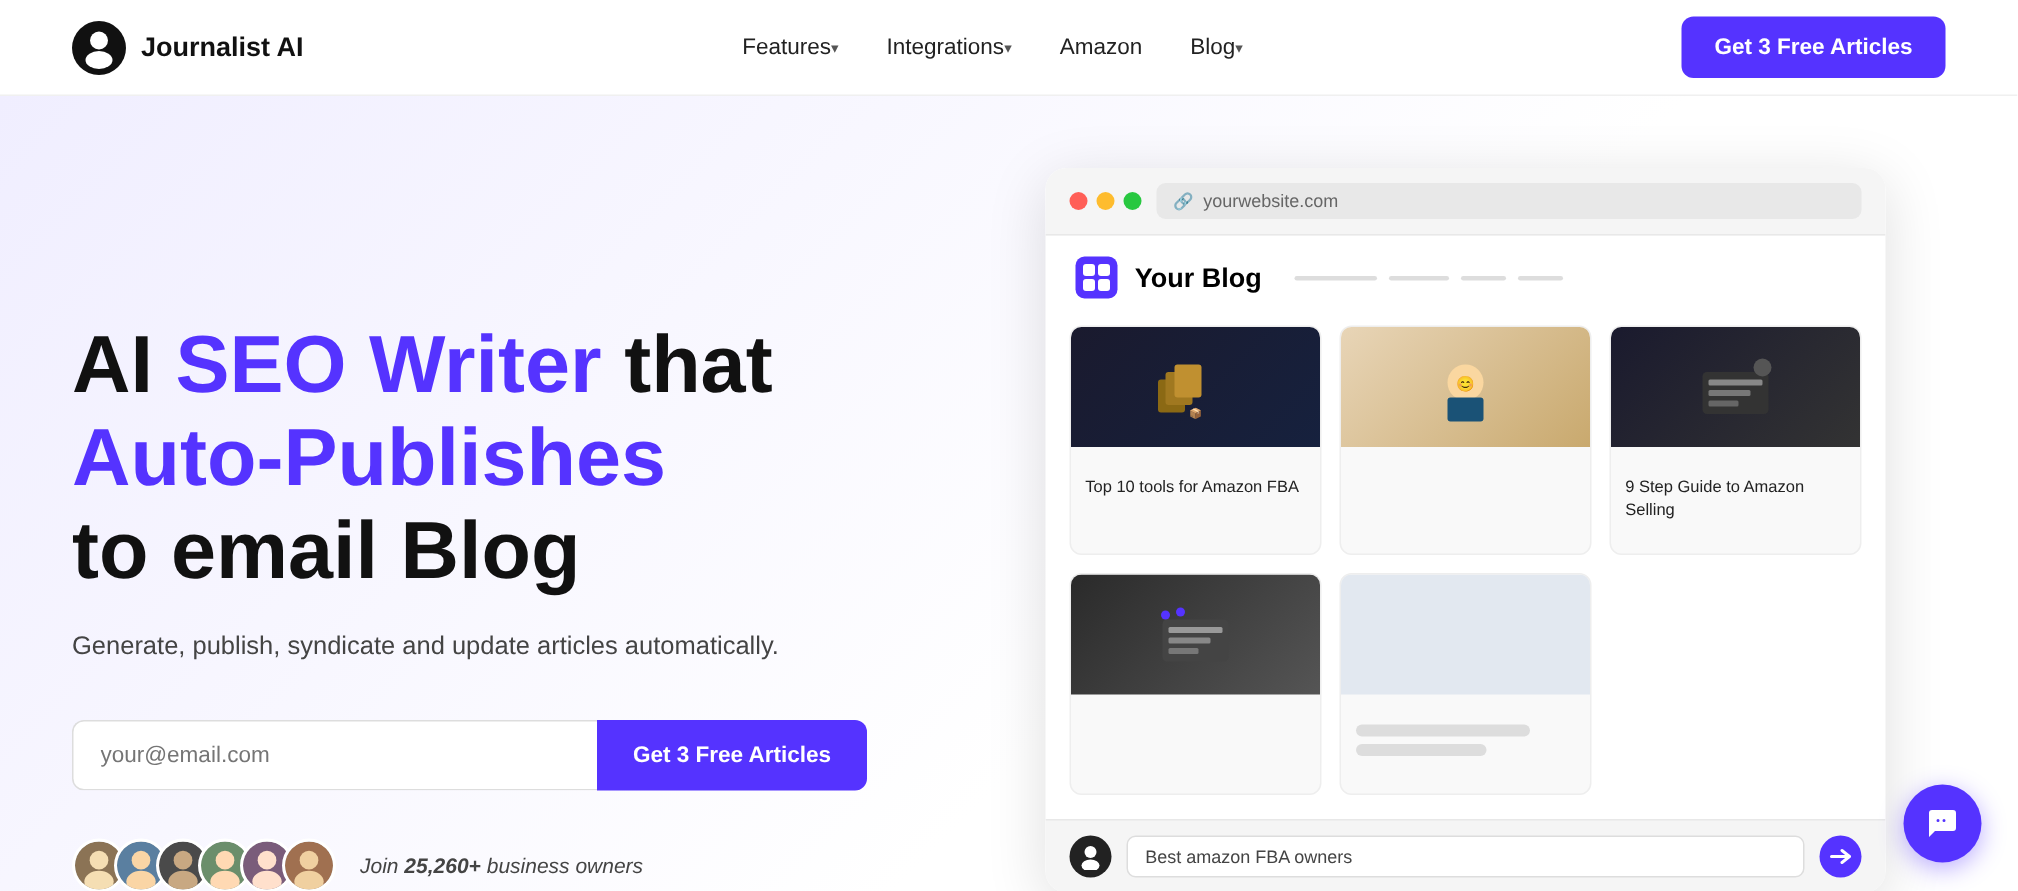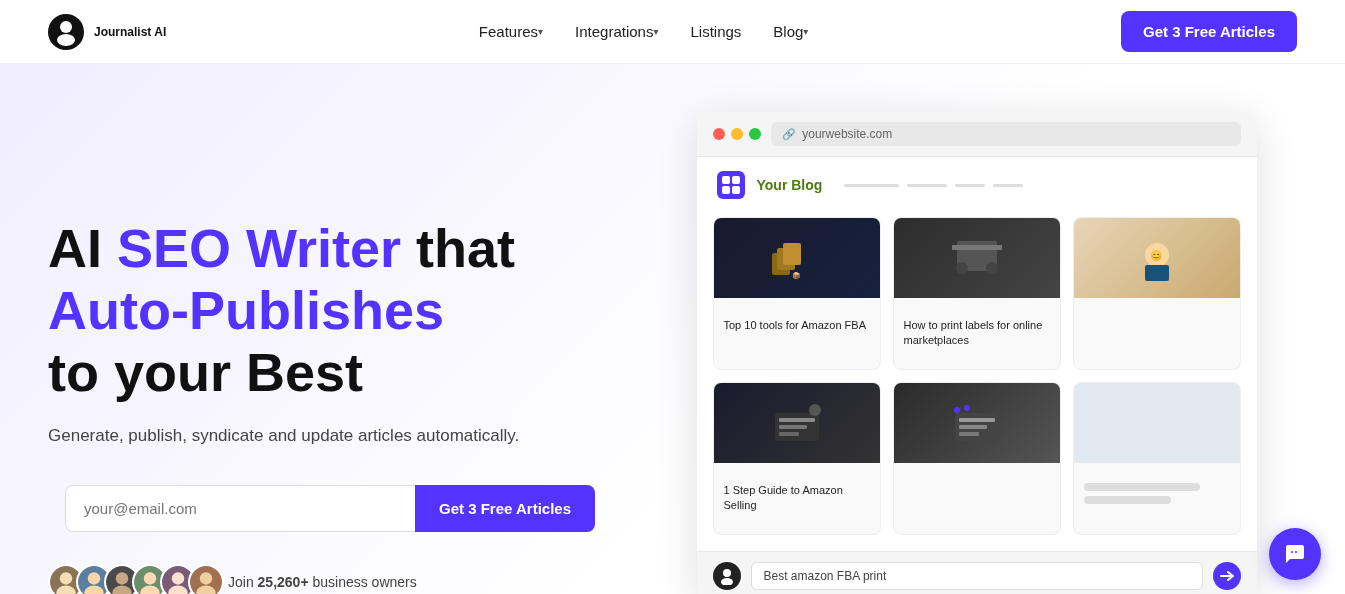--- a/index.html
+++ b/index.html
@@ -27,21 +27,21 @@
     .nav-logo {
       display: flex;
       align-items: center;
       gap: 10px;
     }
     .logo-icon {
       width: 36px;
       height: 36px;
     }
     .logo-text {
-      font-size: 12px;
+      font-size: 18px;
       font-weight: 700;
       color: #111;
     }
     .nav-links {
       display: flex;
       align-items: center;
       gap: 32px;
     }
     .nav-link {
       font-size: 15px;
@@ -96,21 +96,20 @@
       font-size: 17px;
       color: #444;
       margin-bottom: 36px;
       line-height: 1.5;
     }
     .hero-form {
       display: flex;
       gap: 0;
       margin-bottom: 32px;
       max-width: 530px;
-      margin-left: 17px;
     }
     .hero-form input {
       flex: 1;
       border: 1.5px solid #ddd;
       border-right: none;
       border-radius: 8px 0 0 8px;
       padding: 14px 18px;
       font-size: 15px;
       color: #888;
       outline: none;
@@ -122,21 +121,22 @@
       border-radius: 0 8px 8px 0;
       padding: 14px 24px;
       font-size: 15px;
       font-weight: 600;
       cursor: pointer;
       white-space: nowrap;
     }
     .hero-social {
       display: flex;
       align-items: center;
-      gap: 4px;
+      gap: 16px;
+      font-style: italic;
     }
     .avatars {
       display: flex;
     }
     .avatar {
       width: 36px;
       height: 36px;
       border-radius: 50%;
       border: 2px solid #fff;
       margin-left: -8px;
@@ -223,23 +223,23 @@
       height: 18px;
       display: grid;
       grid-template-columns: 1fr 1fr;
       gap: 2px;
     }
     .blog-logo-sq {
       background: #fff;
       border-radius: 2px;
     }
     .blog-name {
-      font-size: 14px;
+      font-size: 18px;
       font-weight: 600;
-      color: #4d7c0f;
+      color: #000000;
     }
     .blog-nav-lines {
       display: flex;
       gap: 8px;
       margin-left: 10px;
     }
     .nav-line {
       height: 3px;
       border-radius: 2px;
       background: #ddd;
@@ -387,38 +387,38 @@
   <div class="nav-links">
     <span class="nav-link">
       <span>Features</span>
       <span class="chevron">▾</span>
     </span>
     <span class="nav-link">
       <span>Integrations</span>
       <span class="chevron">▾</span>
     </span>
     <span class="nav-link">
-      <span>Listings</span>
+      <span>Amazon</span>
     </span>
     <span class="nav-link">
       <span>Blog</span>
       <span class="chevron">▾</span>
     </span>
   </div>
 
   <button class="nav-cta">Get 3 Free Articles</button>
 </nav>
 
 <section class="hero">
 
   <div class="hero-left">
     <h1 class="hero-title">
       <span>AI </span><span class="purple">SEO Writer</span><span> that</span><br>
       <span class="purple">Auto-Publishes</span><br>
-      <span>to your Best</span>
+      <span>to email Blog</span>
     </h1>
     <p class="hero-subtitle">Generate, publish, syndicate and update articles automatically.</p>
 
     <div class="hero-form">
       <input type="email" placeholder="your@email.com" style="">
       <button>Get 3 Free Articles</button>
     </div>
 
     <div class="hero-social">
       <div class="avatars">
@@ -512,31 +512,20 @@
             <svg width="60" height="50" viewBox="0 0 60 50">
                 <rect x="5" y="20" width="18" height="22" rx="2" fill="#8B6914"></rect>
                 <rect x="10" y="15" width="18" height="22" rx="2" fill="#A07820"></rect>
                 <rect x="16" y="10" width="18" height="22" rx="2" fill="#C09030"></rect>
                 <text x="30" y="45" font-size="7" fill="#FFD700" text-anchor="middle">📦</text>
               </svg>
           </div>
           <div class="article-title-text">Top 10 tools for Amazon FBA</div>
         </div>
 
-        <div class="article-card">
-          <div class="article-img-placeholder img-labels">
-            <svg width="60" height="50" viewBox="0 0 60 50">
-                <rect x="10" y="8" width="40" height="30" rx="2" fill="#555"></rect>
-                <rect x="5" y="12" width="50" height="5" fill="#777"></rect>
-                <circle cx="15" cy="35" r="6" fill="#444"></circle>
-                <circle cx="45" cy="35" r="6" fill="#444"></circle>
-              </svg>
-          </div>
-          <div class="article-title-text">How to print labels for online marketplaces</div>
-        </div>
 
         <div class="article-card">
           <div class="article-img-placeholder img-selling">
             <svg width="60" height="50" viewBox="0 0 60 50">
                 <circle cx="30" cy="22" r="12" fill="#fad7a0"></circle>
                 <rect x="18" y="32" width="24" height="16" rx="2" fill="#1a5276"></rect>
                 <text x="30" y="26" font-size="10" fill="#1a5276" text-anchor="middle" font-weight="bold">😊</text>
               </svg>
           </div>
         </div>
@@ -544,21 +533,21 @@
         <div class="article-card">
           <div class="article-img-placeholder img-step">
             <svg width="60" height="50" viewBox="0 0 60 50">
                 <rect x="8" y="15" width="44" height="28" rx="3" fill="#333"></rect>
                 <rect x="12" y="20" width="36" height="4" rx="1" fill="#888"></rect>
                 <rect x="12" y="27" width="28" height="4" rx="1" fill="#777"></rect>
                 <rect x="12" y="34" width="20" height="4" rx="1" fill="#666"></rect>
                 <circle cx="48" cy="12" r="6" fill="#555"></circle>
               </svg>
           </div>
-          <div class="article-title-text">1 Step Guide to Amazon Selling</div>
+          <div class="article-title-text">9 Step Guide to Amazon Selling</div>
         </div>
 
         <div class="article-card">
           <div class="article-img-placeholder img-optimize">
             <svg width="60" height="50" viewBox="0 0 60 50">
                 <rect x="8" y="15" width="44" height="28" rx="3" fill="#444"></rect>
                 <rect x="12" y="20" width="36" height="4" rx="1" fill="#999"></rect>
                 <rect x="12" y="27" width="28" height="4" rx="1" fill="#888"></rect>
                 <rect x="12" y="34" width="20" height="4" rx="1" fill="#777"></rect>
                 <circle cx="10" cy="12" r="3" fill="#5533ff"></circle>
@@ -577,21 +566,21 @@
 
       </div>
 
       <div class="chat-bar">
         <div class="chat-avatar">
           <svg width="18" height="18" viewBox="0 0 18 18">
               <circle cx="9" cy="6" r="4" fill="#fff"></circle>
               <ellipse cx="9" cy="15" rx="6" ry="4" fill="#fff"></ellipse>
             </svg>
         </div>
-        <div class="chat-input-area">Best amazon FBA print</div>
+        <div class="chat-input-area">Best amazon FBA owners</div>
         <div class="chat-send">
           <svg width="14" height="14" viewBox="0 0 14 14">
               <path d="M1 7h12M8 3l5 4-5 4" stroke="#fff" stroke-width="2" stroke-linecap="round" stroke-linejoin="round" fill="none"></path>
             </svg>
         </div>
       </div>
 
     </div>
   </div>
 

